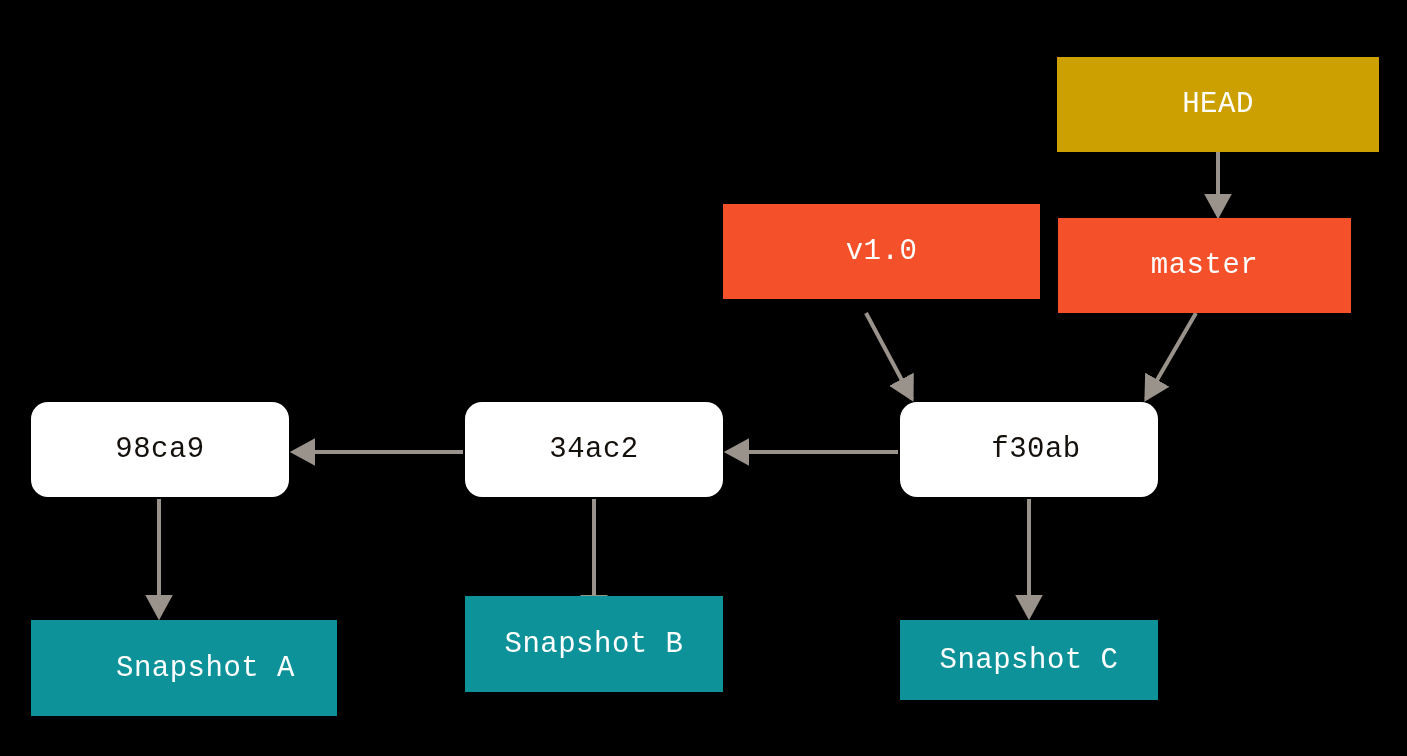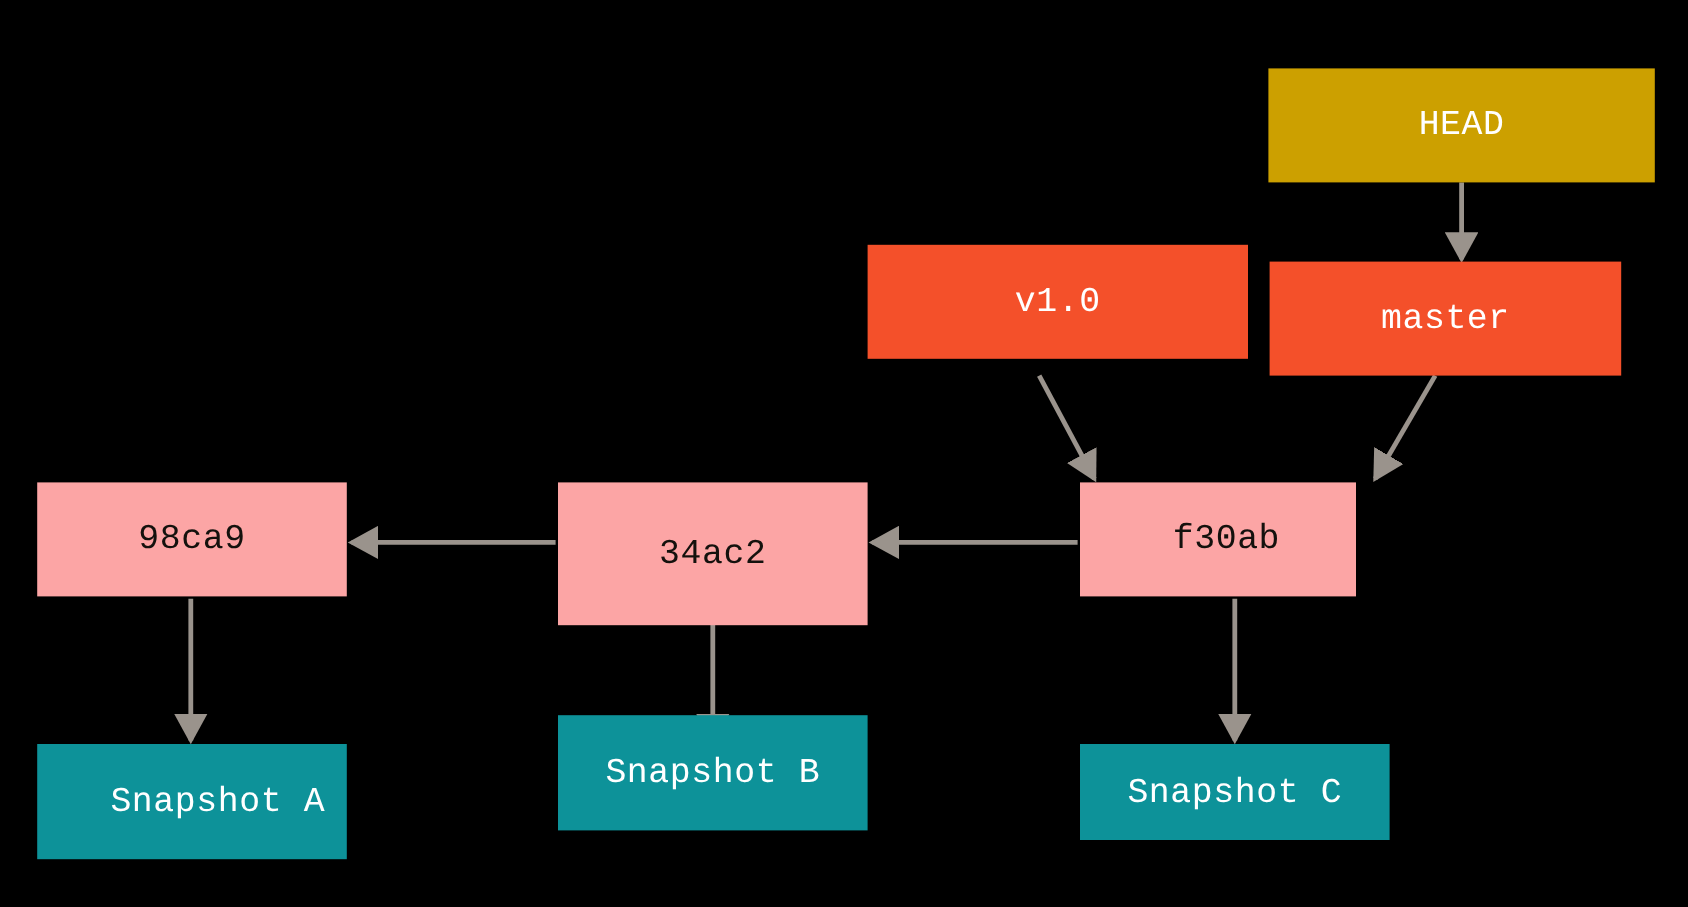--- a/index.html
+++ b/index.html
@@ -32,22 +32,23 @@
   }
   .node-head {
     background: #CCA000;
     color: #FFFFFF;
   }
   .node-ref {
     background: #F4502A;
     color: #FFFFFF;
   }
   .node-commit {
-    background: #fca5a5;
+    background: #ffffff;
     color: #14110D;
+    border-radius: 17px;
   }
   .node-snapshot {
     background: #0D9299;
     color: #FFFFFF;
   }
   #arrow-layer {
     position: absolute;
     left: 0;
     top: 0;
     width: 1407px;
@@ -79,23 +80,23 @@
   </svg>
 
   <div class="node node-head" style="left: 1057px; top: 57px; width: 322px; height: 95px;">HEAD</div>
 
   <div class="node node-ref" style="left: 723px; top: 204px; width: 317px; height: 95px;">v1.0</div>
 
   <div class="node node-ref" style="left: 1058px; top: 218px; width: 293px; height: 95px;">master</div>
 
   <div class="node node-commit" style="left: 31px; top: 402px; width: 258px; height: 95px;">98ca9</div>
 
-  <div class="node node-commit" style="left: 465px; top: 402px; width: 258px; height: 119px;">34ac2</div>
+  <div class="node node-commit" style="left: 465px; top: 402px; width: 258px; height: 95px;">34ac2</div>
 
-  <div class="node node-commit" style="left: 900px; top: 402px; width: 230px; height: 95px; padding-left: 14px;">f30ab</div>
+  <div class="node node-commit" style="left: 900px; top: 402px; width: 258px; height: 95px; padding-left: 14px;">f30ab</div>
 
-  <div class="node node-snapshot" style="left: 31px; top: 620px; width: 258px; height: 96px; padding-left: 43px;">Snapshot A</div>
+  <div class="node node-snapshot" style="left: 31px; top: 620px; width: 306px; height: 96px; padding-left: 43px;">Snapshot A</div>
 
   <div class="node node-snapshot" style="left: 465px; top: 596px; width: 258px; height: 96px;">Snapshot B</div>
 
   <div class="node node-snapshot" style="left: 900px; top: 620px; width: 258px; height: 80px;">Snapshot C</div>
 
 </div>
 
 </body></html>

